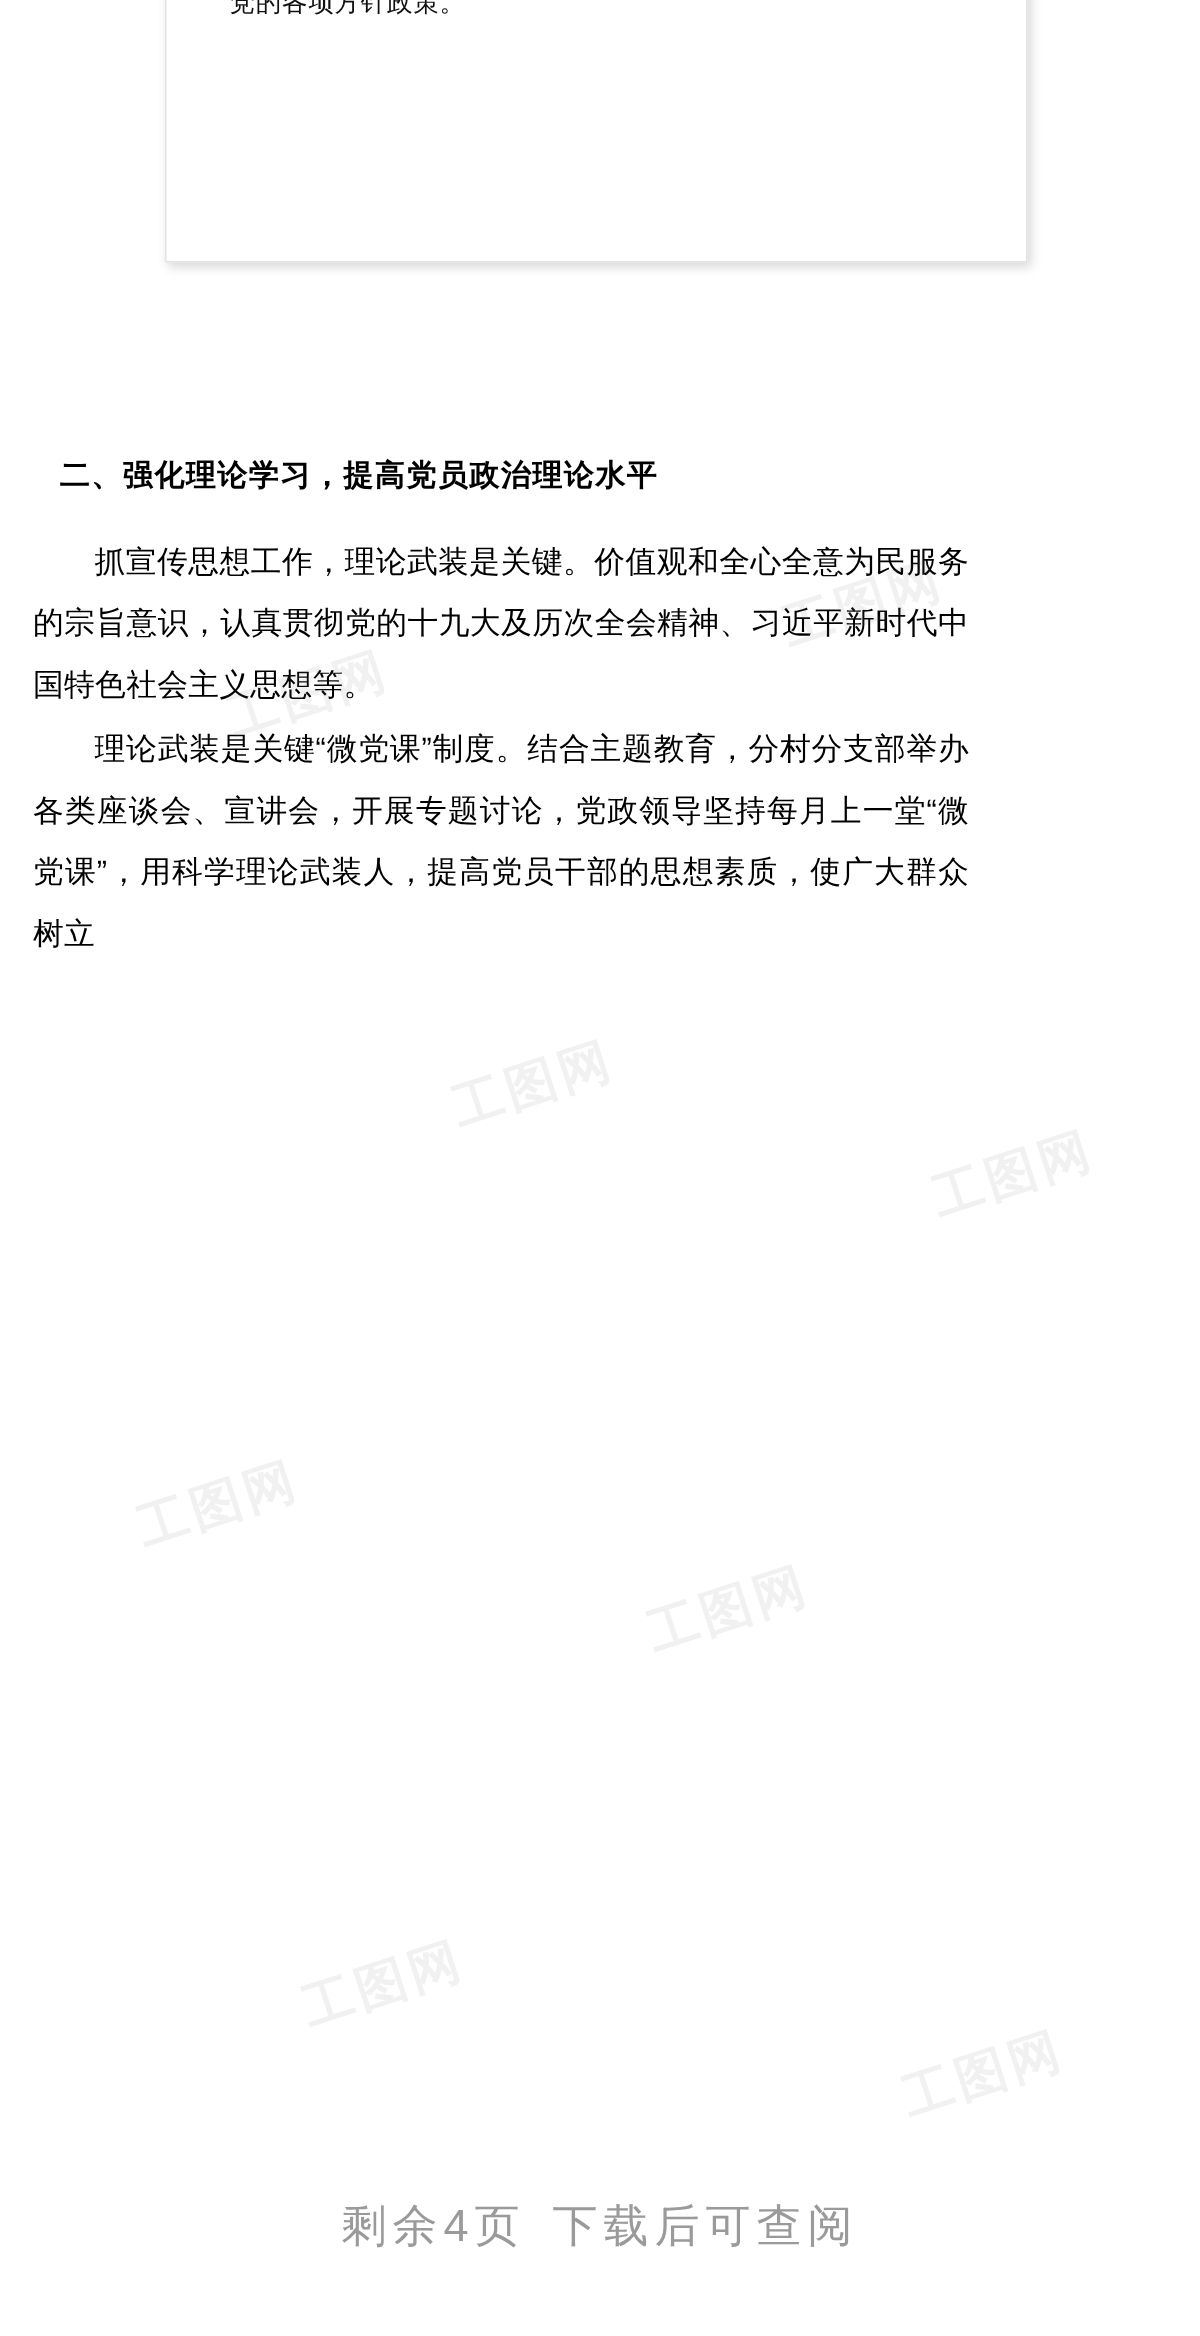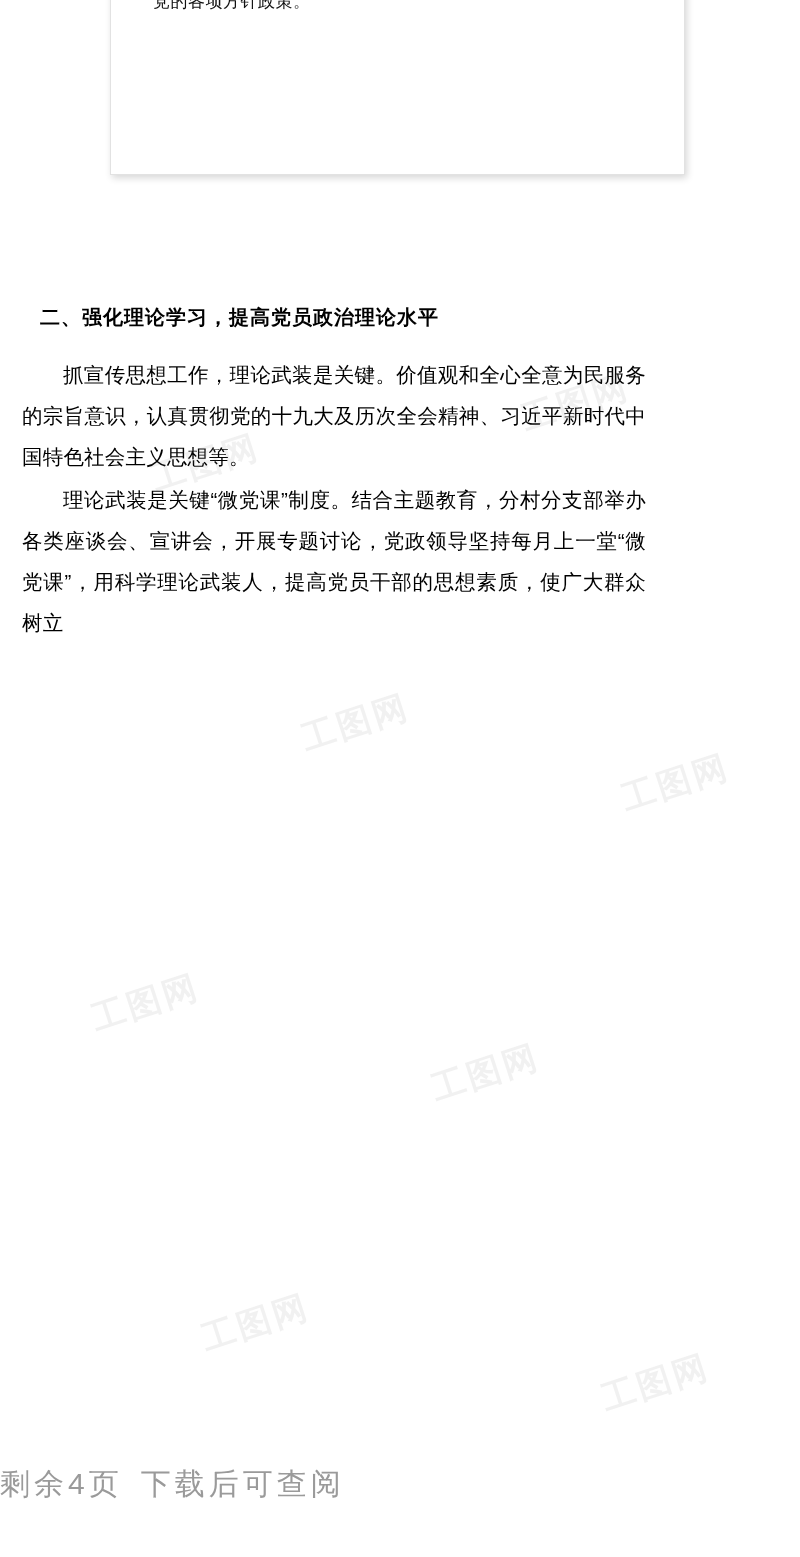--- a/index.html
+++ b/index.html
@@ -88,21 +88,21 @@
     transform: rotate(-18deg);
     white-space: nowrap;
   }
 
   
   .footer-notice {
     position: absolute;
     left: 0;
     bottom: 52px;
     width: 800px;
-    text-align: left;
+    text-align: center;
     font-size: 30px;
     color: #9a9a9a;
     letter-spacing: 4px;
   }
   .footer-notice .gap { display: inline-block; width: 18px; }
 </style>
 </head>
 <body>
 
 <div class="page-card">

